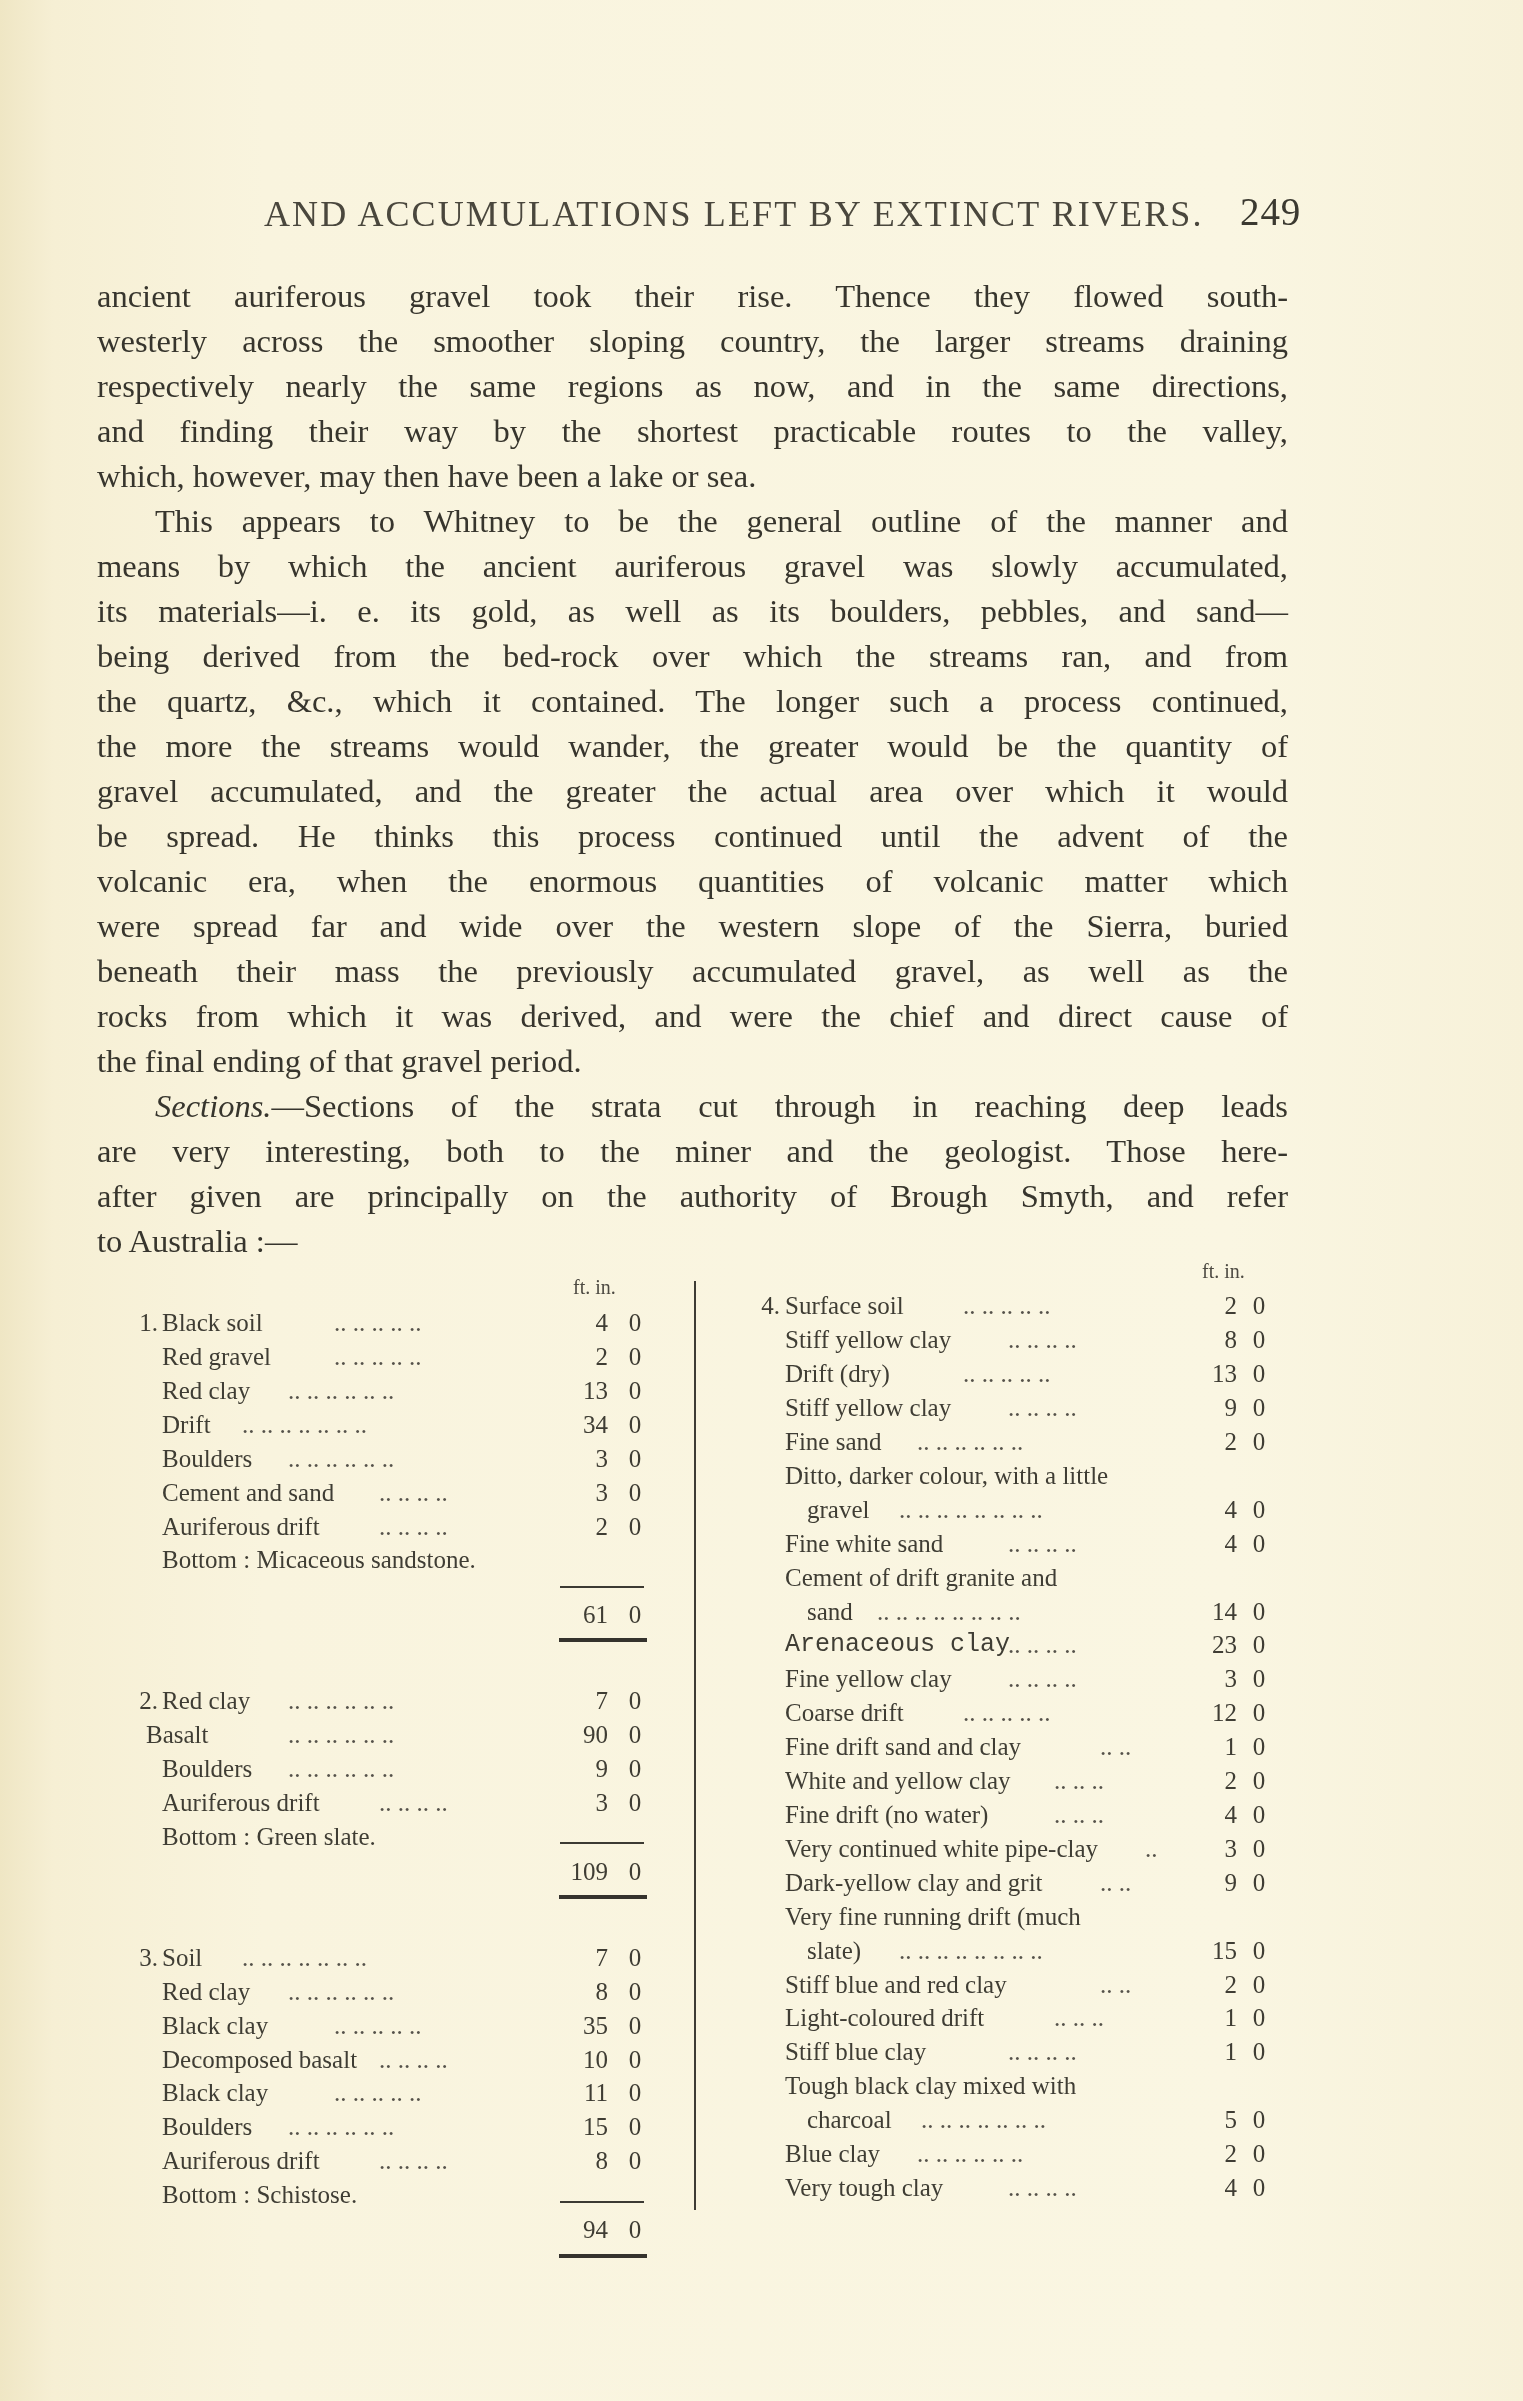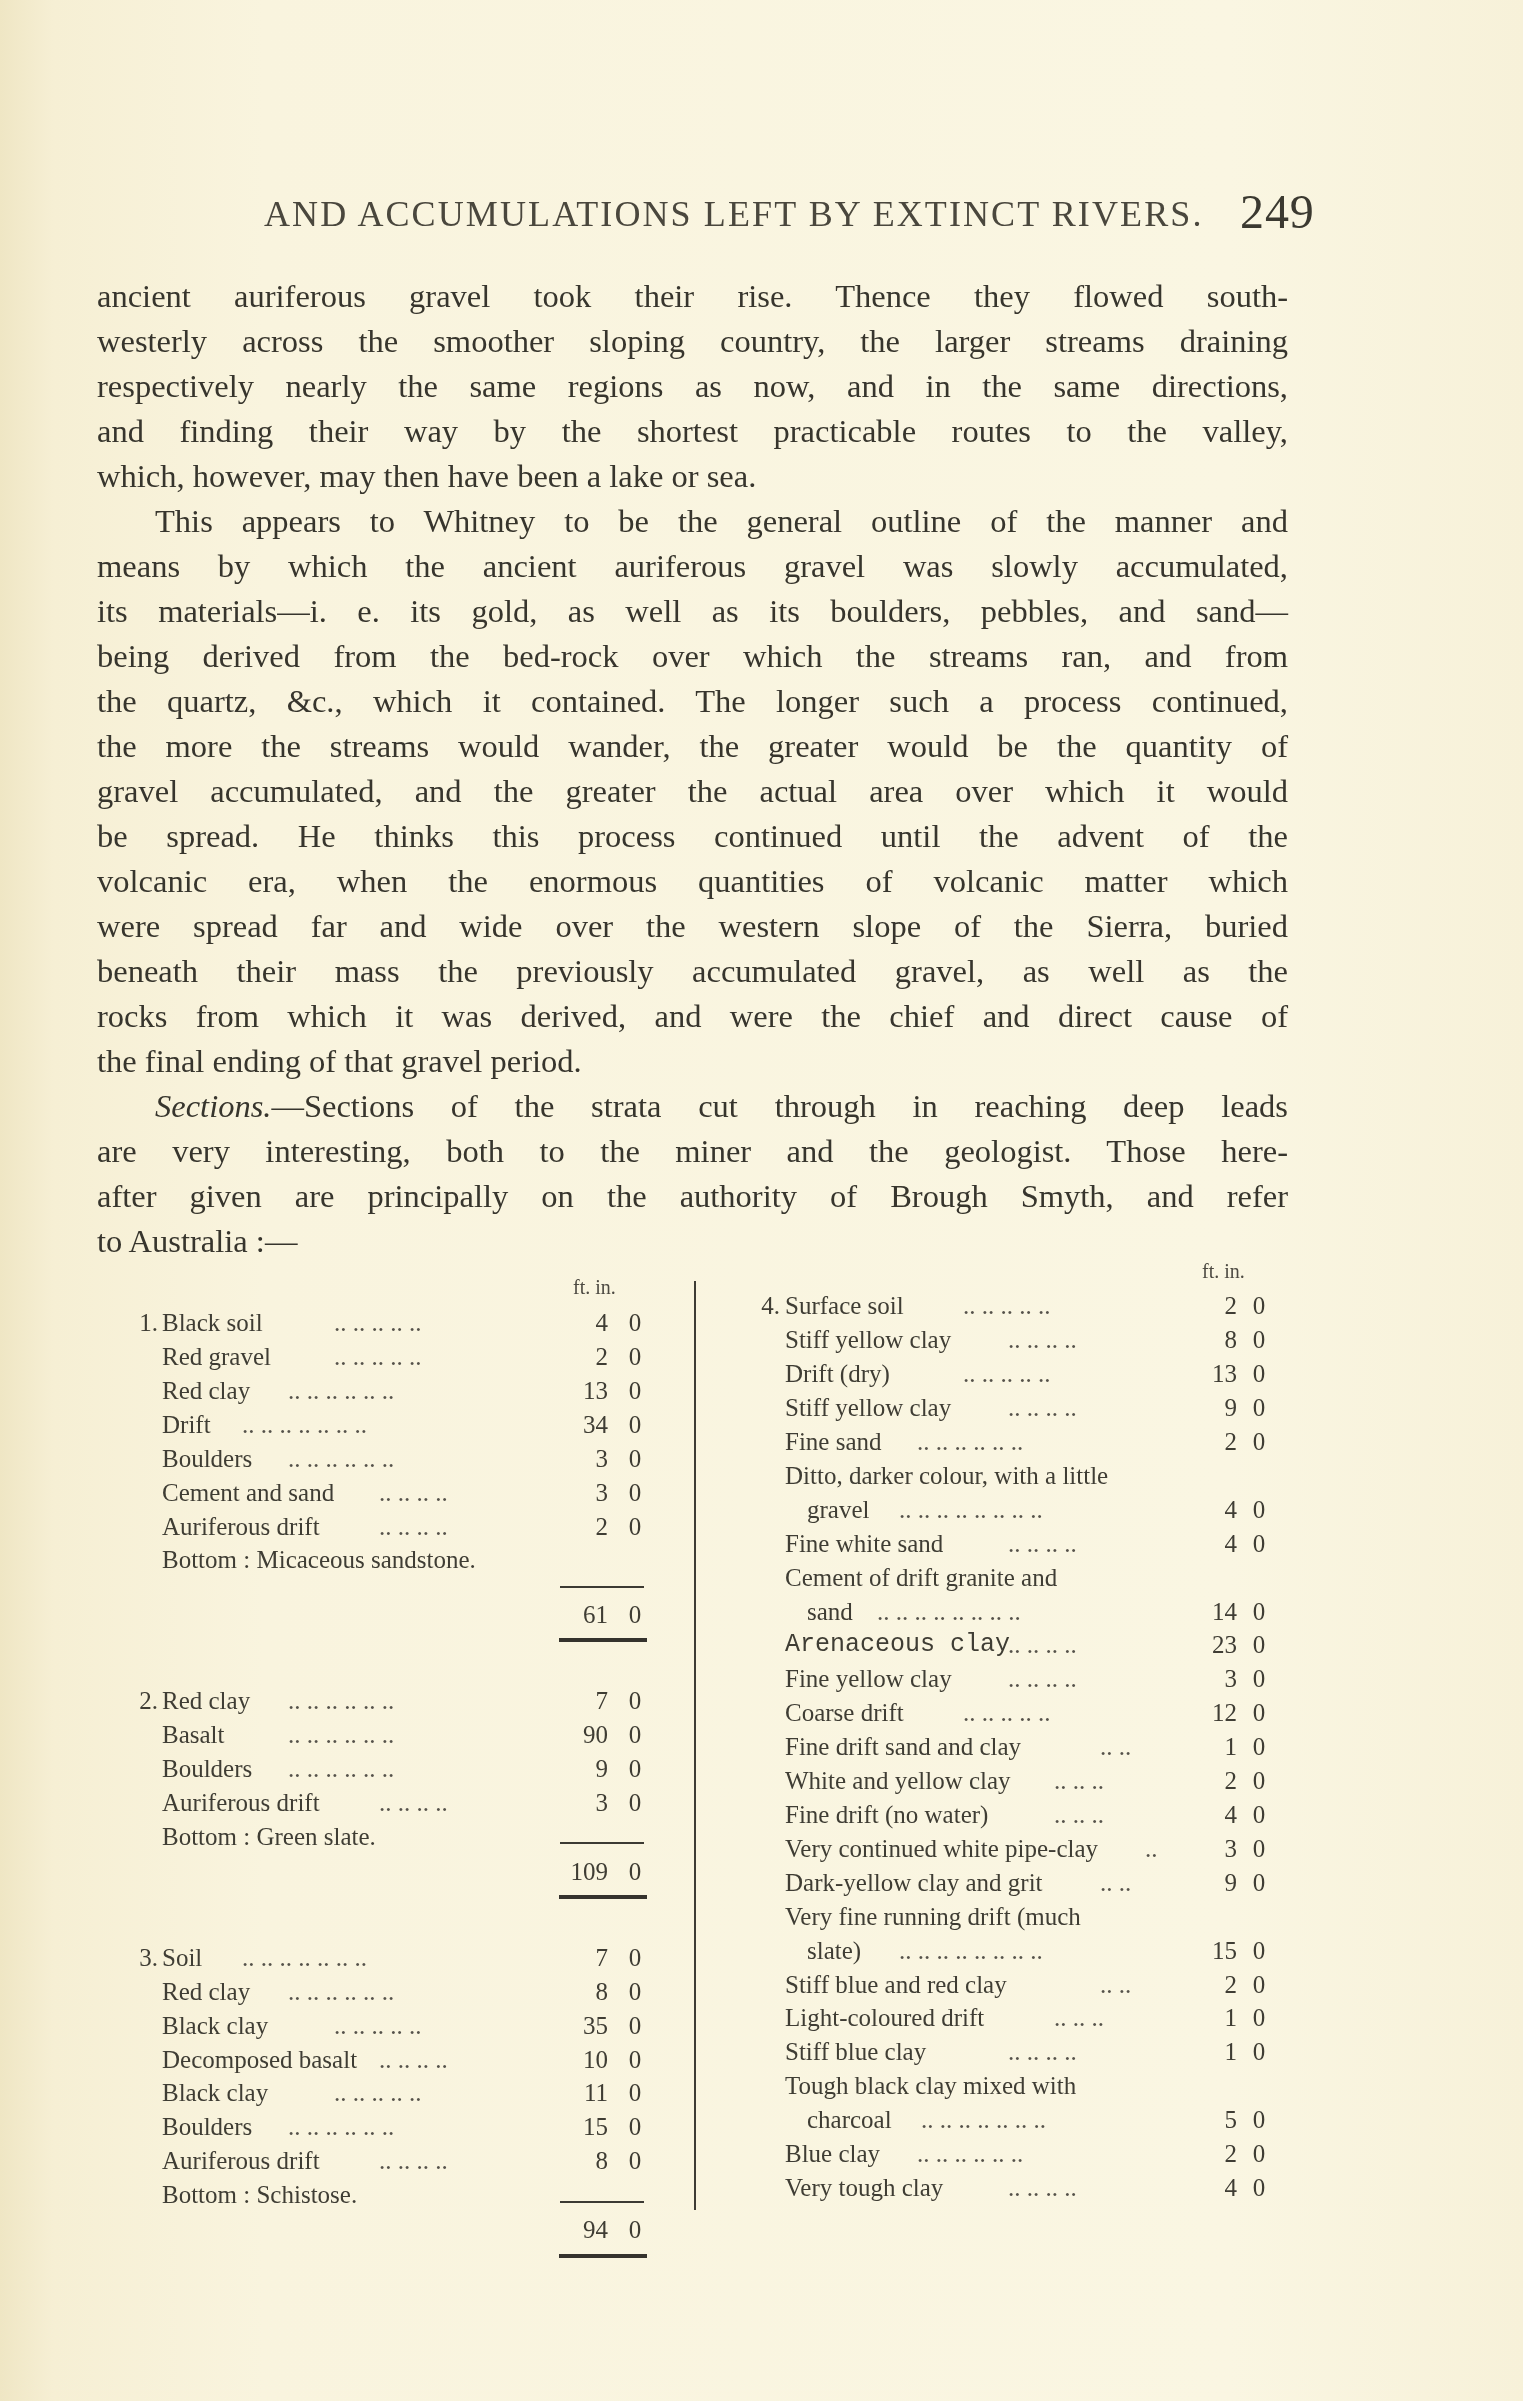--- a/index.html
+++ b/index.html
@@ -12,21 +12,21 @@
   .page { position: absolute; left: 0; top: 0; width: 1524px; height: 2401px; }
 
   
   .running-head {
     position: absolute; top: 197px; left: 264px; width: 861px;
     font-size: 36px; letter-spacing: 2.1px; color: #4a473d;
     white-space: nowrap; line-height: 35px;
   }
   .page-number {
     position: absolute; top: 191px; left: 1240px;
-    font-size: 48px; color: #3b3930; line-height: 42px; letter-spacing: 0.9px;
+    font-size: 39px; color: #3b3930; line-height: 42px; letter-spacing: 0.9px;
   }
 
   
   .body-text {
     position: absolute; left: 97px; top: 274px; width: 1191px;
     font-size: 32.5px; line-height: 45px; color: #37352d;
   }
   .body-text p { margin: 0; text-align: justify; text-align-last: justify; }
   .body-text p .ln { display: block; text-align: justify; text-align-last: justify; white-space: nowrap; }
   .body-text p .ln.last { text-align-last: left; }
@@ -141,21 +141,21 @@
         </div>
         <div class="rule-thick" style="left: 559px; top: 1638px; width: 88px;"></div>
         <div class="row" style="top: 1684px; left: 0px;">
           <span class="num" style="left: 123px;">2.</span>
           <span class="label" style="left: 162px;">Red clay</span>
           <span class="leaders" style="left: 288px; width: 274px;">..   ..   ..   ..   ..   ..</span>
           <span class="ft" style="left: 555px;">7</span>
           <span class="inch" style="left: 622px;">0</span>
         </div>
         <div class="row" style="top: 1718px; left: 0px;">
-          <span class="label" style="left: 162px;">Basalt</span>
+          <span class="label" style="left: 146px;">Basalt</span>
           <span class="leaders" style="left: 288px; width: 274px;">..   ..   ..   ..   ..   ..</span>
           <span class="ft" style="left: 555px;">90</span>
           <span class="inch" style="left: 622px;">0</span>
         </div>
         <div class="row" style="top: 1752px; left: 0px;">
           <span class="label" style="left: 162px;">Boulders</span>
           <span class="leaders" style="left: 288px; width: 274px;">..   ..   ..   ..   ..   ..</span>
           <span class="ft" style="left: 555px;">9</span>
           <span class="inch" style="left: 622px;">0</span>
         </div>

